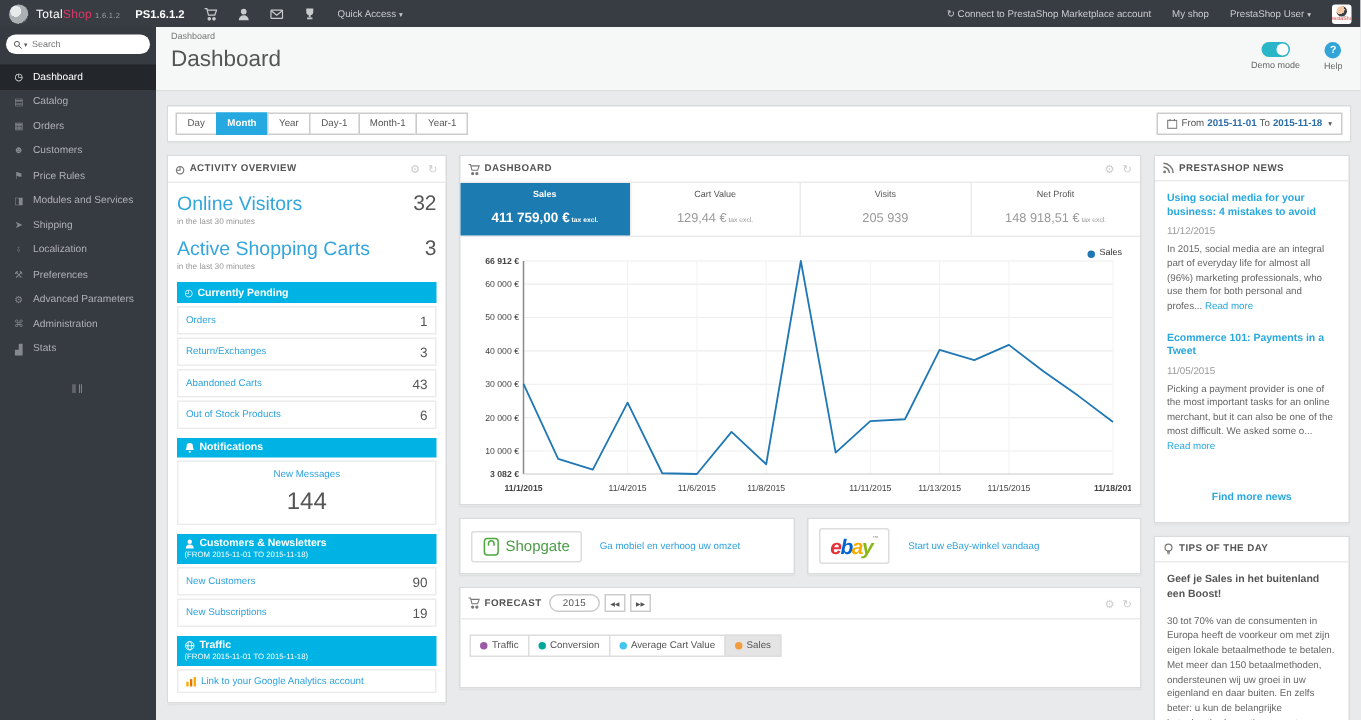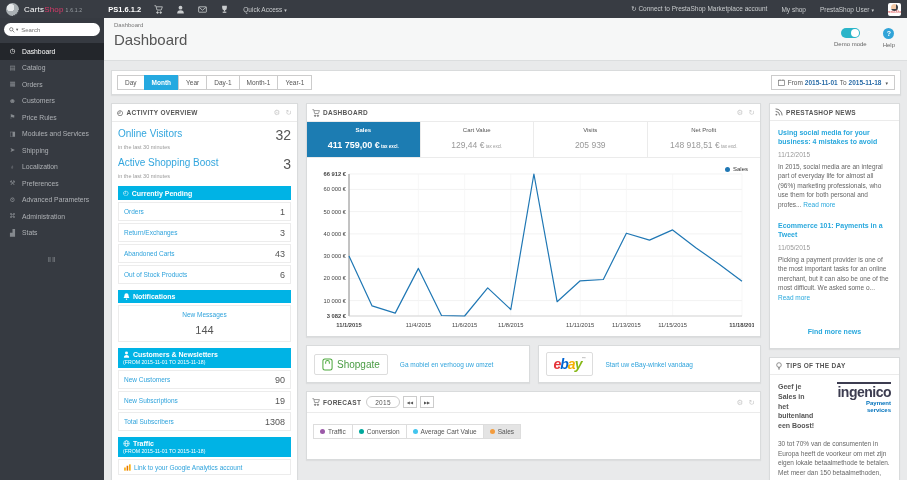--- a/index.html
+++ b/index.html
@@ -8,21 +8,21 @@
   svg { display:block; }
 
   
   .topbar { position:absolute; top:0; left:0; right:0; height:18px; background:#383c43; display:flex; justify-content:space-between; align-items:center; padding:0 6px; color:#c9ccce; font-size:6.5px; z-index:5; }
   .tb-left,.tb-right { display:flex; align-items:center; }
   .logo { width:13px; height:13px; border-radius:50%; background:radial-gradient(circle at 35% 35%, #e8eaec 0 30%, #aab0b4 31% 70%, #5b6066 71%); margin-right:5px; }
   .brand { font-size:8px; letter-spacing:.2px; }
   .brand .b1 { color:#fff; }
   .brand .b2 { color:#d93a6a; }
   .brand .bver { font-size:5px; color:#9aa0a5; margin-left:2px; }
-  .shopcode { color:#fff; font-weight:bold; font-size:7.5px; margin-left:26px; }
+  .shopcode { color:#fff; font-weight:bold; font-size:7.5px; margin-left:10px; }
   .tb-icon { margin-left:13px; color:#c9ccce; display:inline-flex; }
   .tb-icon svg { width:9px; height:9px; }
   .tb-link { margin-left:14px; cursor:pointer; }
   .caret { font-size:5px; margin-left:2px; }
   .tb-right > * { margin-left:14px; cursor:pointer; }
   .avatar { width:13px; height:13px; background:#fff; border-radius:2px; display:flex; flex-direction:column; align-items:center; justify-content:center; overflow:hidden; }
   .avatar .av-head { width:7px; height:7px; border-radius:50%; background:radial-gradient(circle at 35% 35%, #f3c9a6 0 45%, #3d4147 46%); }
   .avatar .av-cap { font-size:3.5px; color:#d93a3a; line-height:1; }
 
   
@@ -68,38 +68,38 @@
   .panel { background:#fff; border:1px solid #d9dbdc; box-shadow:0 1px 1px rgba(0,0,0,.05); margin-bottom:8px; }
   .panel-head { display:flex; align-items:center; padding:4px 5px; border-bottom:1px solid #ebebeb; color:#555; font-size:6.5px; font-weight:bold; letter-spacing:.3px; }
   .ph-icon { color:#777; margin-right:3px; font-size:7px; display:inline-flex; }
   .ph-icon svg { width:8px; height:8px; }
   .ph-actions { margin-left:auto; display:flex; }
   .ph-actions span { color:#ccc; font-size:7.5px; margin-left:5px; cursor:pointer; font-weight:normal; }
 
   
   .activity-body { padding:6px; }
   .big-row { display:flex; justify-content:space-between; align-items:flex-start; }
-  .big-link { color:#33a6de; font-size:10px; cursor:pointer; }
+  .big-link { color:#33a6de; font-size:13px; cursor:pointer; }
   .big-value { font-size:14px; color:#555; font-weight:300; line-height:1; }
   .sub { font-size:5.5px; color:#999; margin:2px 0 7px; }
   .a-section { margin-top:6px; }
   .a-sec-head { background:#00b3e5; color:#fff; padding:3px 5px; font-size:7px; font-weight:bold; }
   .a-sec-title { display:flex; align-items:center; }
   .a-sec-title .si { margin-right:3px; font-size:6.5px; font-weight:normal; display:inline-flex; }
   .a-sec-title .si svg { width:7px; height:7px; }
   .a-sec-sub { font-size:5.2px; font-weight:normal; margin-top:1px; }
   .a-row { display:flex; justify-content:space-between; align-items:center; border:1px solid #ececec; padding:3.5px 5px; margin-top:2px; background:#fff; cursor:pointer; }
   .a-row-label { color:#2fa3dc; font-size:6.5px; display:flex; align-items:center; }
   .a-row-label svg { width:7px; height:7px; margin-right:3px; }
   .a-row-value { color:#555; font-size:9px; font-weight:300; }
   .n-cells { display:flex; margin-top:2px; }
   .n-cell { flex:1; border:1px solid #ececec; text-align:center; padding:5px 2px; cursor:pointer; }
   .n-cell + .n-cell { margin-left:2px; }
   .n-label { color:#2fa3dc; font-size:6.5px; margin-bottom:6px; }
-  .n-value { font-size:11px; color:#555; font-weight:300; }
+  .n-value { font-size:16px; color:#555; font-weight:300; }
 
   
   .kpi-row { display:flex; border-bottom:1px solid #ebebeb; }
   .kpi { flex:1; text-align:center; padding:5px 2px 7px; border-left:1px solid #ebebeb; cursor:pointer; }
   .kpi:first-child { border-left:none; }
   .kpi-label { font-size:6px; color:#555; margin-bottom:7px; }
   .kpi-value { font-size:8.5px; color:#999; font-weight:300; white-space:nowrap; }
   .kpi-suffix { font-size:4.5px; }
   .kpi.active { background:#1c7cb2; }
   .kpi.active .kpi-label { color:#fff; font-weight:bold; }
@@ -145,21 +145,21 @@
   .ing-sub { color:#0072bc; font-weight:bold; font-size:6px; line-height:1.15; }
   .tips-headline { font-weight:bold; color:#555; font-size:7px; line-height:1.4; margin-bottom:4px; }
   .tips-text { clear:both; line-height:1.5; padding-top:4px; }
 </style>
 </head>
 <body>
 
 <div class="topbar">
   <div class="tb-left">
     <span class="logo"></span>
-    <span class="brand"><span class="b1">Carts</span><span class="b2">Shop</span><span class="bver">1.6.1.2</span></span>
+    <span class="brand"><span class="b1">Total</span><span class="b2">Shop</span><span class="bver">1.6.1.2</span></span>
     <span class="shopcode">PS1.6.1.2</span>
     <span class="tb-icon">
       <svg viewBox="0 0 10 10" fill="none" stroke="currentColor" stroke-width="0.9">
           <path d="M0.5 0.8h1.6l1.2 4.8h4.7l1.3-3.6H2.6"></path>
           <circle cx="3.9" cy="8.4" r="0.9" fill="currentColor"></circle>
           <circle cx="7.4" cy="8.4" r="0.9" fill="currentColor"></circle>
         </svg>
     </span>
     <span class="tb-icon">
       <svg viewBox="0 0 10 10" fill="currentColor">
@@ -313,21 +313,21 @@
                 <span>↻</span>
               </span>
           </div>
           <div class="activity-body">
             <div class="big-row">
               <span class="big-link">Online Visitors</span>
               <span class="big-value">32</span>
             </div>
             <div class="sub">in the last 30 minutes</div>
             <div class="big-row">
-              <span class="big-link">Active Shopping Boost</span>
+              <span class="big-link">Active Shopping Carts</span>
               <span class="big-value">3</span>
             </div>
             <div class="sub">in the last 30 minutes</div>
 
             <div class="a-section">
               <div class="a-sec-head">
                 <div class="a-sec-title">
                     <span class="si">◴</span>
                     <span>Currently Pending</span>
                   </div>
@@ -386,24 +386,20 @@
                 <div class="a-sec-sub">(FROM 2015-11-01 TO 2015-11-18)</div>
               </div>
               <div>
                   <div class="a-row">
                     <span class="a-row-label">New Customers</span>
                     <span class="a-row-value">90</span>
                   </div>
                   <div class="a-row">
                     <span class="a-row-label">New Subscriptions</span>
                     <span class="a-row-value">19</span>
-                  </div>
-                  <div class="a-row">
-                    <span class="a-row-label">Total Subscribers</span>
-                    <span class="a-row-value">1308</span>
                   </div>
                 </div>
             </div>
 
             <div class="a-section">
               <div class="a-sec-head">
                 <div class="a-sec-title">
                     <span class="si">
                       <svg viewBox="0 0 8 8" fill="none" stroke="#fff" stroke-width="0.7">
                         <circle cx="4" cy="4" r="3.2"></circle>
@@ -594,25 +590,20 @@
             <span class="ph-icon">
                 <svg viewBox="0 0 8 8" fill="none" stroke="#777" stroke-width="0.8">
                   <circle cx="4" cy="3" r="2.3"></circle>
                   <rect x="3" y="5.4" width="2" height="1.1" fill="#777" stroke="none"></rect>
                   <rect x="3.3" y="6.8" width="1.4" height="0.7" fill="#777" stroke="none"></rect>
                 </svg>
               </span>
             <span>TIPS OF THE DAY</span>
           </div>
           <div class="tips-body">
-            <div class="ingenico">
-              <span class="ing-word">ingenico</span>
-              <div class="ing-sub">Payment</div>
-              <div class="ing-sub">services</div>
-            </div>
             <div class="tips-headline">Geef je Sales in het buitenland een Boost!</div>
             <div class="tips-text">30 tot 70% van de consumenten in Europa heeft de voorkeur om met zijn eigen lokale betaalmethode te betalen. Met meer dan 150 betaalmethoden, ondersteunen wij uw groei in uw eigenland en daar buiten. En zelfs beter: u kun de belangrijke betaalmethoden activeren met een</div>
           </div>
         </div>
       </div>
 
     </div>
   </div>
 </div>
 

